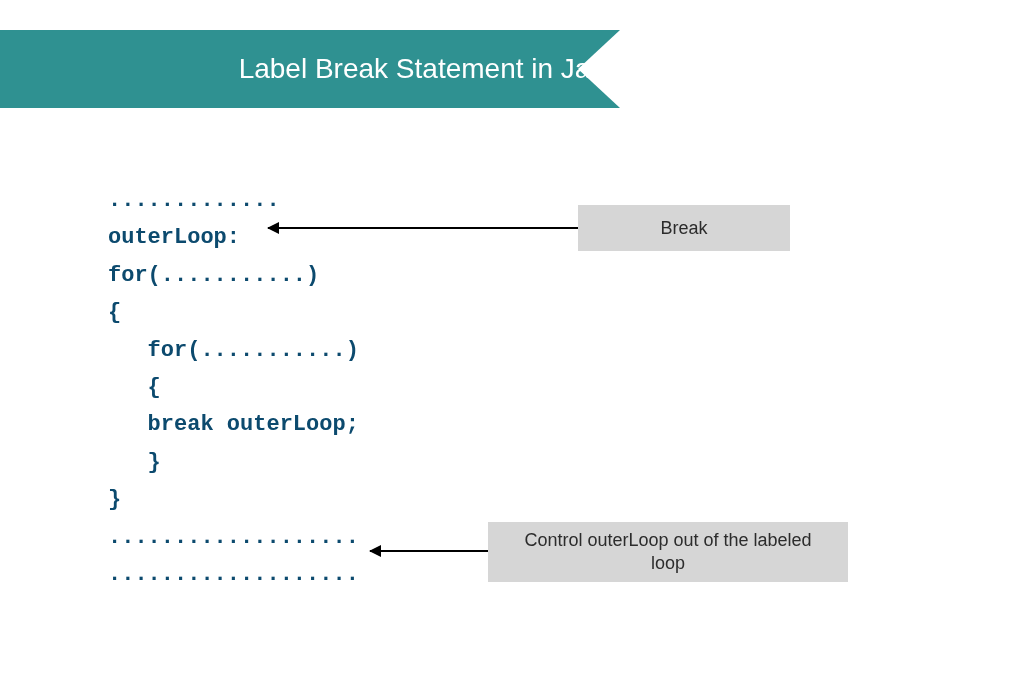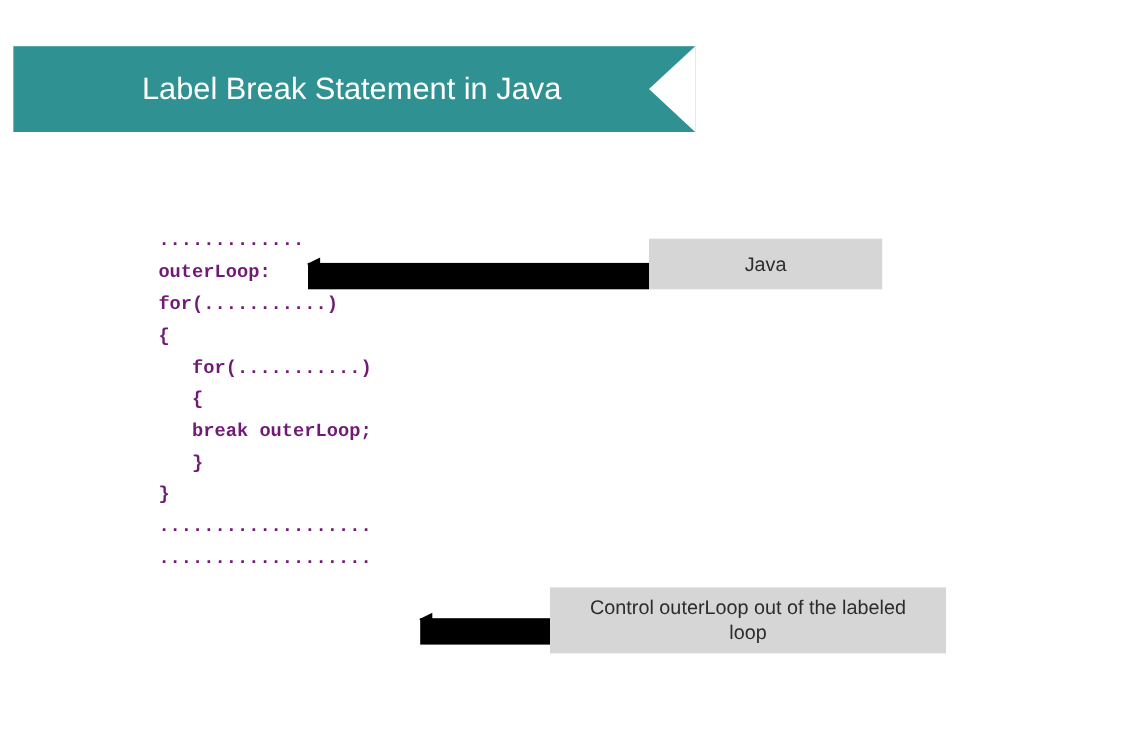--- a/index.html
+++ b/index.html
@@ -1,18 +1,19 @@
 <!DOCTYPE html>
 <html><head>
   <meta charset="utf-8">
   <style>
     * {
       margin: 0;
-      padding: 12px;
+      padding: 0;
       box-sizing: border-box;
+      justify-content: flex-end;
     }
     body {
       width: 1024px;
       height: 683px;
       background: #ffffff;
       position: relative;
       font-family: Arial, Helvetica, sans-serif;
     }
     .banner {
       position: absolute;
@@ -39,23 +40,23 @@
     .banner-title {
       color: #ffffff;
       font-size: 28px;
       font-weight: 400;
     }
     .code-block {
       position: absolute;
       top: 182px;
       left: 108px;
       font-family: "Courier New", Courier, monospace;
-      font-size: 17px;
+      font-size: 22px;
       font-weight: bold;
-      color: #701a75;
+      color: #0c4a6e;
       line-height: 1.7;
       white-space: pre;
     }
     .annotation-box {
       position: absolute;
       background: #d6d6d6;
       color: #2c2c2c;
       font-size: 18px;
       text-align: center;
       display: flex;
@@ -116,21 +117,21 @@
 <span>{</span>
 <span>   for(...........)</span>
 <span>   {</span>
 <span>   break outerLoop;</span>
 <span>   }</span>
 <span>}</span>
 <span>...................</span>
 <span>...................</span></div>
 
 <div class="annotation-box label-box">
-  <span>Java</span>
+  <span>Break</span>
 </div>
 
 <div class="annotation-box control-box">
   <span>Control outerLoop out of the labeled loop</span>
 </div>
 
 <div class="arrow arrow-label"></div>
 <div class="arrow arrow-control"></div>
 
 </body></html>

